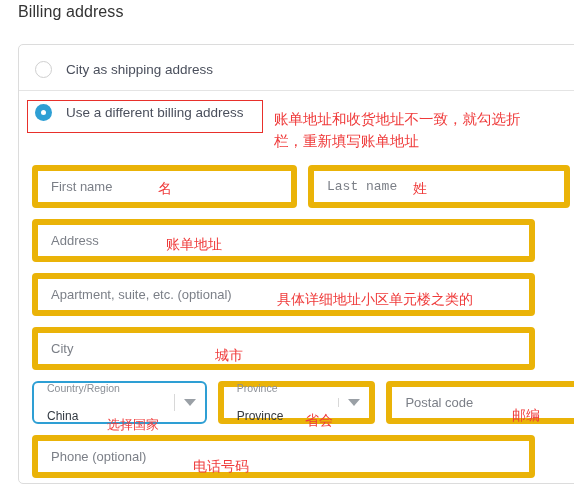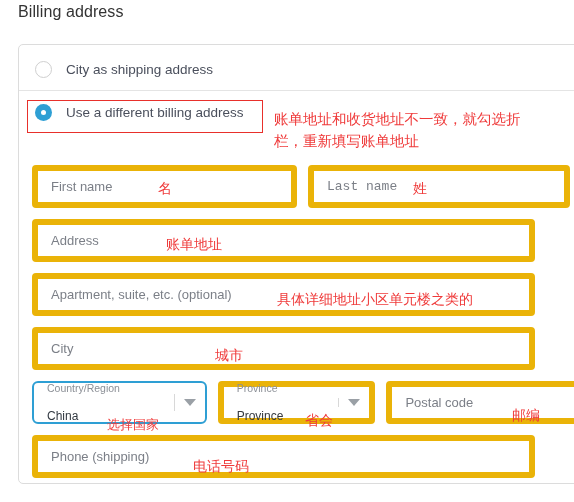--- a/index.html
+++ b/index.html
@@ -245,21 +245,21 @@
         <span class="sel-arrow-wrap">
           <span class="sel-sep"></span>
           <span class="caret"></span>
         </span>
       </div>
 
       <div class="field postal">Postal code</div>
     </div>
 
     <div class="form-row">
-      <div class="field full">Phone (shipping)</div>
+      <div class="field full">Phone (optional)</div>
     </div>
 
   </div>
 </div>
 
 <div class="anno big" style="left:274px; top:108px;">账单地址和收货地址不一致，就勾选折
 栏，重新填写账单地址</div>
 <div class="anno" style="left:158px; top:177px;">名</div>
 <div class="anno" style="left:413px; top:177px;">姓</div>
 <div class="anno" style="left:166px; top:233px;">账单地址</div>

